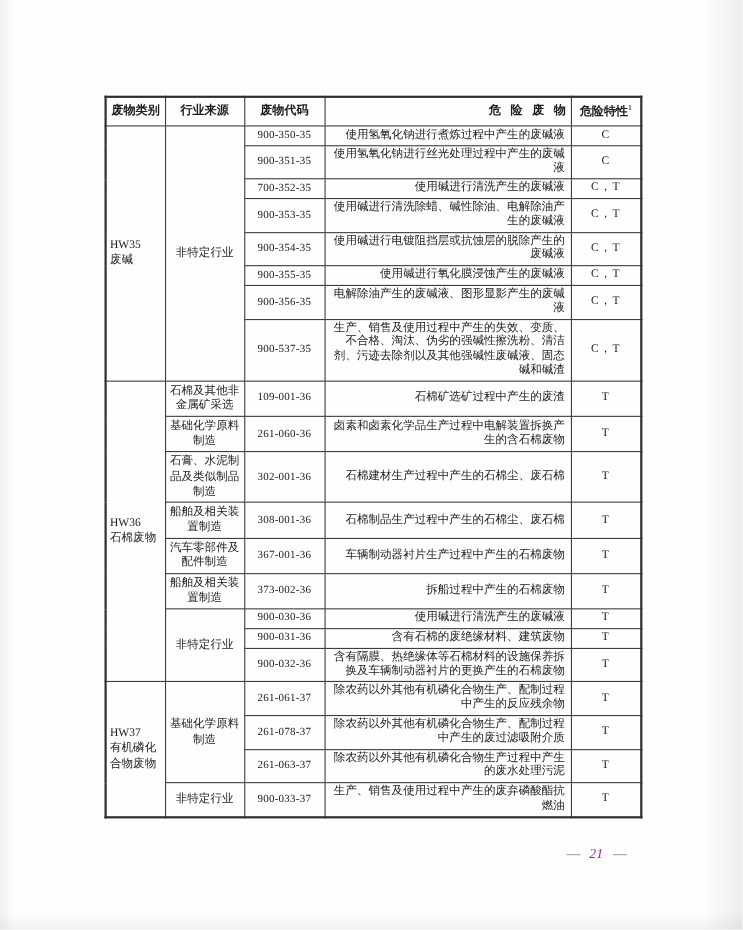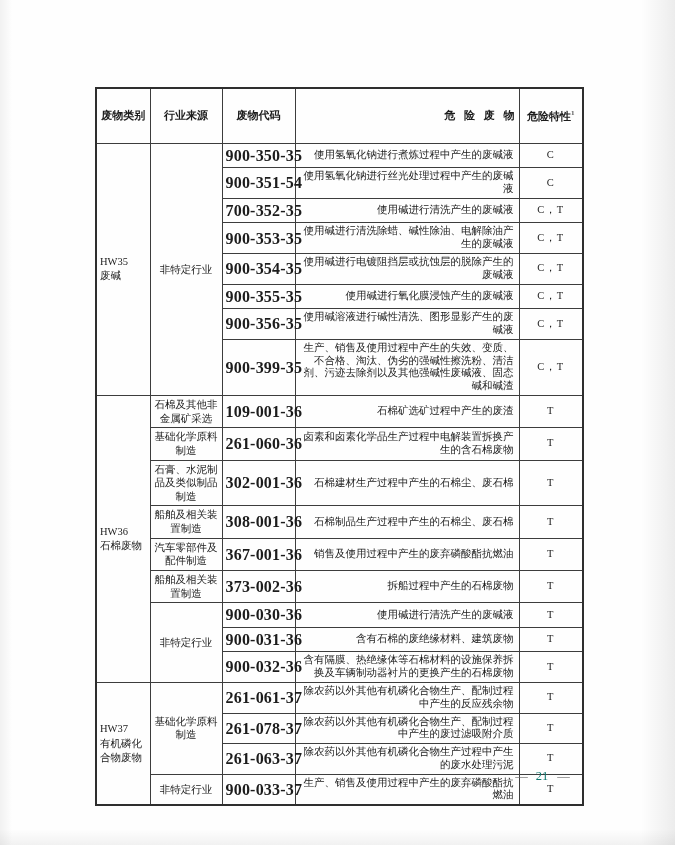--- a/index.html
+++ b/index.html
@@ -22,41 +22,41 @@
     position:absolute;left:95px;top:87px;width:487px;
     border-collapse:collapse;table-layout:fixed;
     border:2px solid #2e2e2e;
   }
   .waste-table th,.waste-table td{
     border:1px solid #3d3d3d;
     vertical-align:middle;
   }
   .waste-table th{
     font-size:11px;font-weight:bold;text-align:center;
-    padding:20px 1px;line-height:1.2;white-space:nowrap;
+    padding:5px 1px;line-height:1.2;white-space:nowrap;
   }
   th.spread{letter-spacing:3px;text-align:right;}
   sup{font-size:7px;color:#555;}
   .waste-table td{
     font-size:10.5px;text-align:center;padding:2px 3px;line-height:1.22;
   }
   td.cat{line-height:1.35;}
   td.cat div{text-align:left;}
   td.ind{line-height:1.3;padding:2px 4px;}
-  td.code{font-size:16px;letter-spacing:0.2px;white-space:nowrap;font-weight:bold;}
+  td.code{font-size:10px;letter-spacing:0.2px;white-space:nowrap;}
   td.waste{text-align:right;padding:2px 5px;}
   td.trait{letter-spacing:1px;}
 
   .page-footer{
     position:absolute;top:769px;left:492px;width:100px;
     display:flex;align-items:center;justify-content:center;gap:9px;
     font-size:12.5px;
   }
   .page-footer .dash{color:#6e6e6e;letter-spacing:-1px;}
-  .page-footer .num{color:#0f766e;}
+  .page-footer .num{color:#a21caf;font-style:italic;}
 </style>
 </head>
 <body>
 
 <div class="page">
 
   <table class="waste-table">
     <colgroup>
       <col style="width:54px">
       <col style="width:72px">
@@ -78,21 +78,21 @@
           <td class="cat" rowspan="8">
             <div>HW35</div>
             <div>废碱</div>
           </td>
           <td class="ind" rowspan="8">非特定行业</td>
           <td class="code">900-350-35</td>
           <td class="waste">使用氢氧化钠进行煮炼过程中产生的废碱液</td>
           <td class="trait">C</td>
         </tr>
         <tr>
-          <td class="code">900-351-54</td>
+          <td class="code">900-351-35</td>
           <td class="waste">使用氢氧化钠进行丝光处理过程中产生的废碱液</td>
           <td class="trait">C</td>
         </tr>
         <tr>
           <td class="code">700-352-35</td>
           <td class="waste">使用碱进行清洗产生的废碱液</td>
           <td class="trait">C，T</td>
         </tr>
         <tr>
           <td class="code">900-353-35</td>
@@ -104,25 +104,25 @@
           <td class="waste">使用碱进行电镀阻挡层或抗蚀层的脱除产生的废碱液</td>
           <td class="trait">C，T</td>
         </tr>
         <tr>
           <td class="code">900-355-35</td>
           <td class="waste">使用碱进行氧化膜浸蚀产生的废碱液</td>
           <td class="trait">C，T</td>
         </tr>
         <tr>
           <td class="code">900-356-35</td>
-          <td class="waste">使用碱溶液进行碱性清洗、图形显影产生的废碱液</td>
-          <td class="trait">C，T</td>
-        </tr>
-        <tr>
-          <td class="code">900-399-35</td>
+          <td class="waste">电解除油产生的废碱液、图形显影产生的废碱液</td>
+          <td class="trait">C，T</td>
+        </tr>
+        <tr>
+          <td class="code">900-537-35</td>
           <td class="waste">生产、销售及使用过程中产生的失效、变质、不合格、淘汰、伪劣的强碱性擦洗粉、清洁剂、污迹去除剂以及其他强碱性废碱液、固态碱和碱渣</td>
           <td class="trait">C，T</td>
         </tr>
         <tr>
           <td class="cat" rowspan="9">
             <div>HW36</div>
             <div>石棉废物</div>
           </td>
           <td class="ind" rowspan="1">石棉及其他非金属矿采选</td>
           <td class="code">109-001-36</td>
@@ -143,21 +143,21 @@
         </tr>
         <tr>
           <td class="ind" rowspan="1">船舶及相关装置制造</td>
           <td class="code">308-001-36</td>
           <td class="waste">石棉制品生产过程中产生的石棉尘、废石棉</td>
           <td class="trait">T</td>
         </tr>
         <tr>
           <td class="ind" rowspan="1">汽车零部件及配件制造</td>
           <td class="code">367-001-36</td>
-          <td class="waste">销售及使用过程中产生的废弃磷酸酯抗燃油</td>
+          <td class="waste">车辆制动器衬片生产过程中产生的石棉废物</td>
           <td class="trait">T</td>
         </tr>
         <tr>
           <td class="ind" rowspan="1">船舶及相关装置制造</td>
           <td class="code">373-002-36</td>
           <td class="waste">拆船过程中产生的石棉废物</td>
           <td class="trait">T</td>
         </tr>
         <tr>
           <td class="ind" rowspan="3">非特定行业</td>

